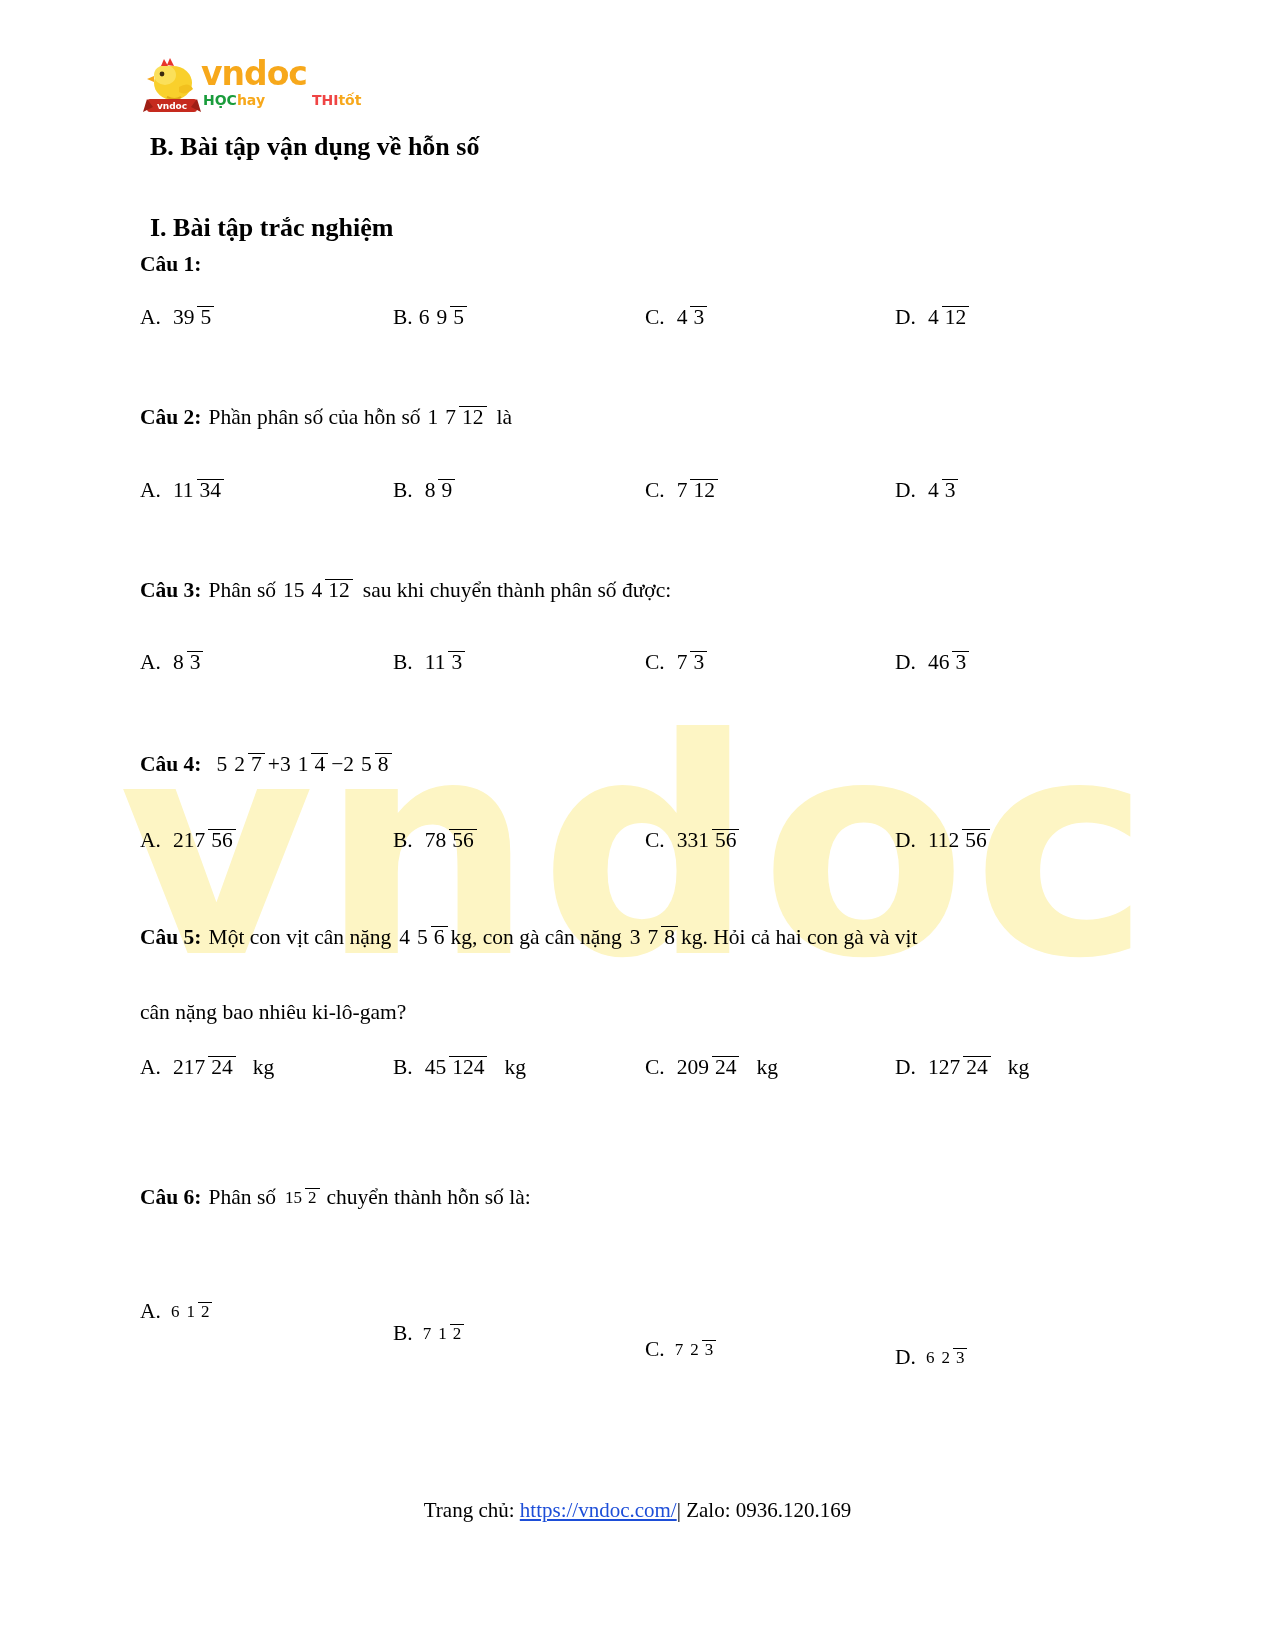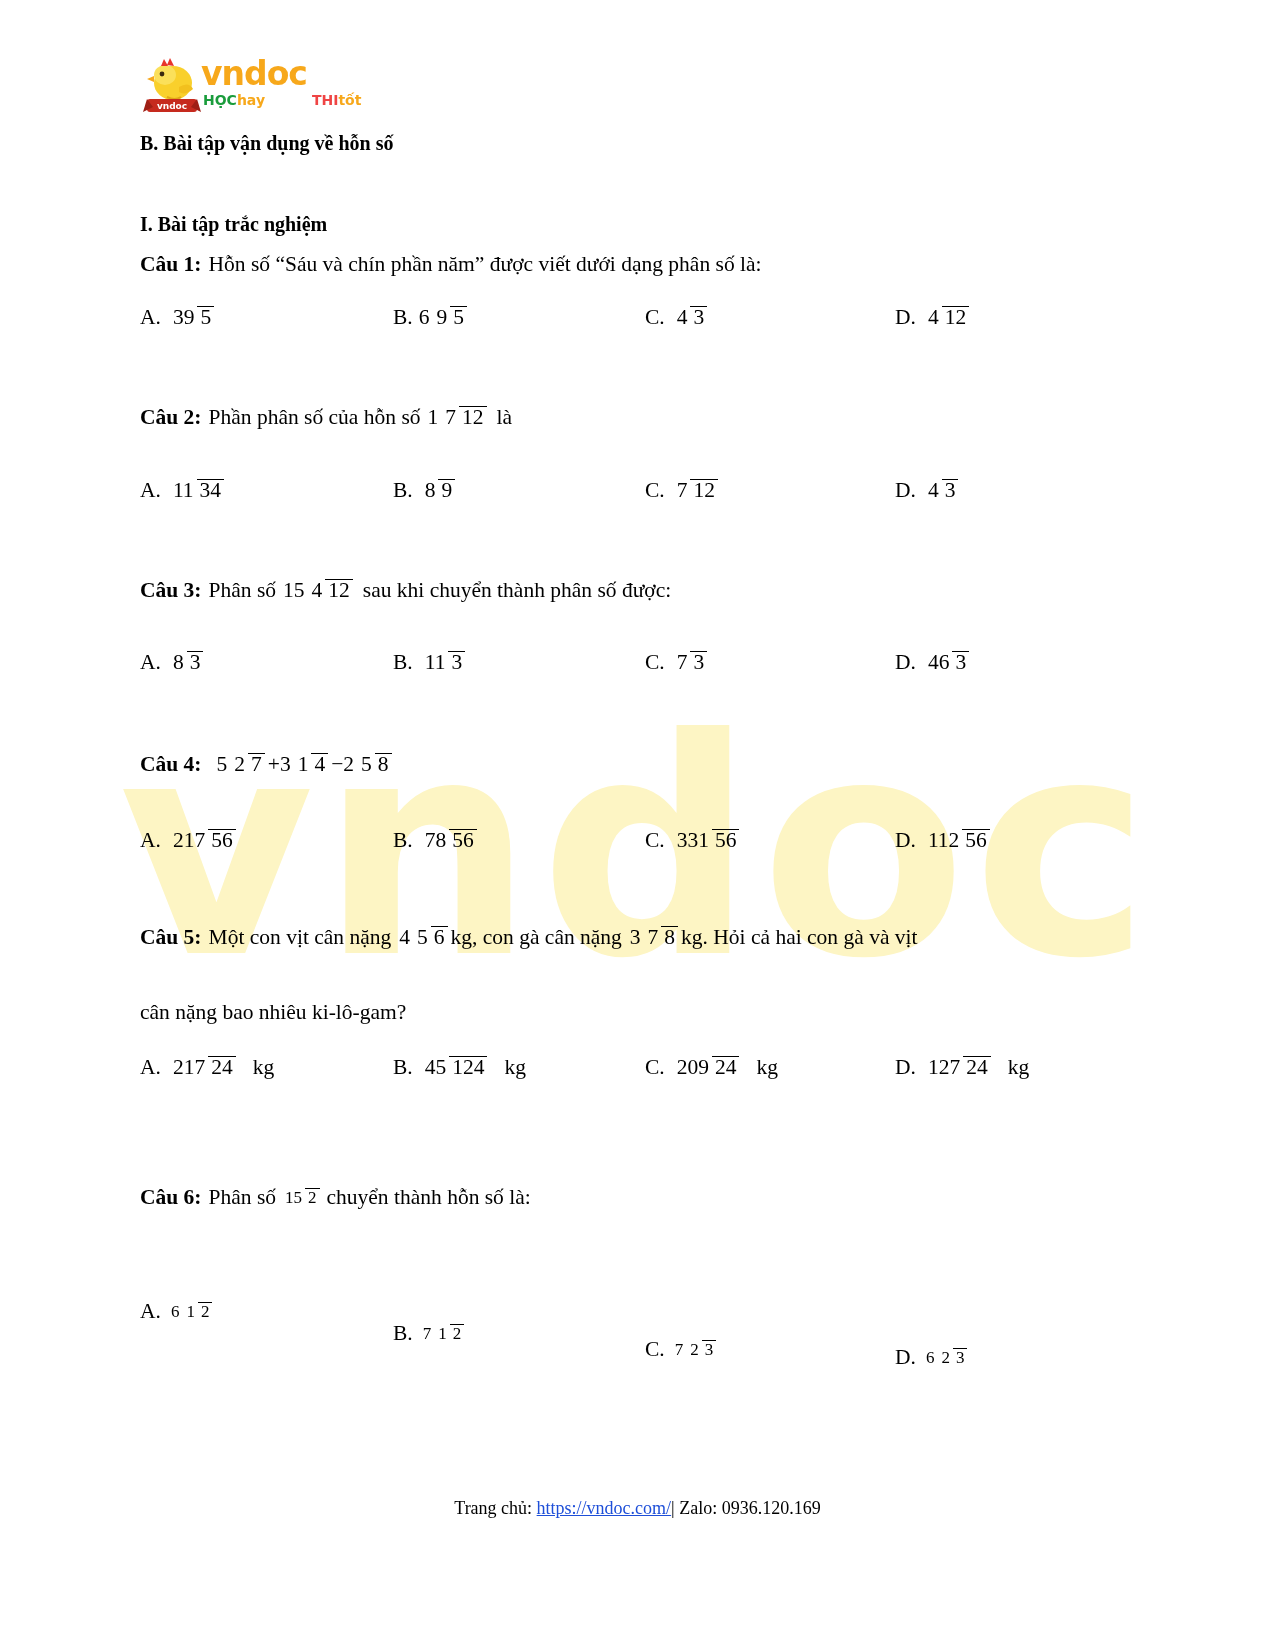--- a/index.html
+++ b/index.html
@@ -84,22 +84,23 @@
   }
   #logo .tg-hoc { color: #1a9c3c; }
   #logo .tg-hay { color: #f7a81b; }
   #logo .tg-thi { color: #ef4444; margin-left: 42px; }
   #logo .tg-tot { color: #f7a81b; }
 
   
   .heading {
     position: absolute;
     font-weight: bold;
-    font-size: 20px;
+    font-size: 26px;
     white-space: nowrap;
+    margin-left: 10px;
   }
   #heading-b { left: 140px; top: 132px; }
   #heading-i { left: 140px; top: 213px; }
 
   
   .question {
     position: absolute;
     left: 140px;
     font-size: 21.5px;
     white-space: nowrap;
@@ -157,21 +158,21 @@
   .col-c { left: 505px; }
   .col-d { left: 755px; }
 
   
   #footer {
     position: absolute;
     left: 0;
     top: 1498px;
     width: 1275px;
     text-align: center;
-    font-size: 18px;
+    font-size: 21px;
     font-family: "Liberation Serif", serif;
     color: #000;
     z-index: 3;
   }
   #footer a {
     color: #1d4ed8;
     text-decoration: underline;
   }
 </style>
 </head>
@@ -202,21 +203,20 @@
     <div class="tagline">
       <span class="tg-hoc">HỌC</span><span class="tg-hay">hay</span> <span class="tg-thi">THI</span><span class="tg-tot">tốt</span>
     </div>
   </div>
 
   <div class="heading" id="heading-b">B. Bài tập vận dụng về hỗn số</div>
   <div class="heading" id="heading-i">I. Bài tập trắc nghiệm</div>
 
   <div class="question" style="top:252px">
     <span class="q-label">Câu 1:</span>
-    <span class="q-text">Hỗn số “Sáu và chín phần năm” được viết dưới dạng phân số là:</span>
   </div>
   <div class="answers" style="top:305px">
     <div class="opt col-a">
       <span class="letter">A.</span>
       <span class="frac">
         <span class="num">39</span>
         <span class="den">5</span>
       </span>
     </div>
     <div class="opt col-b">

